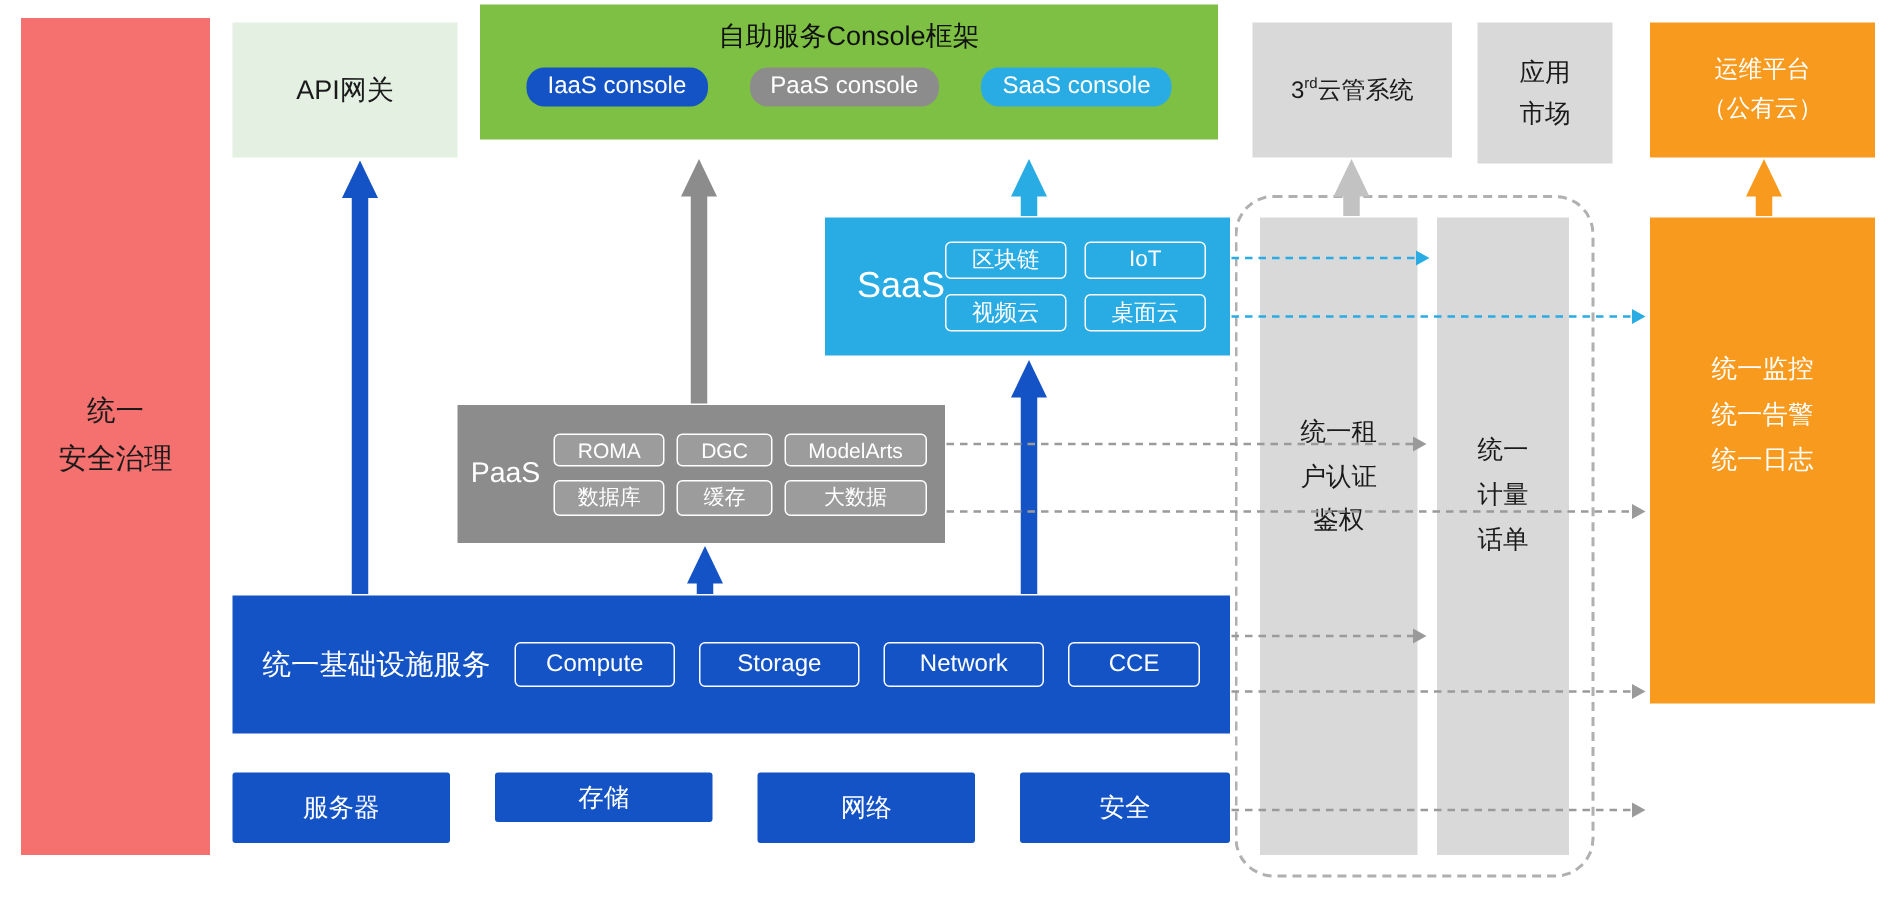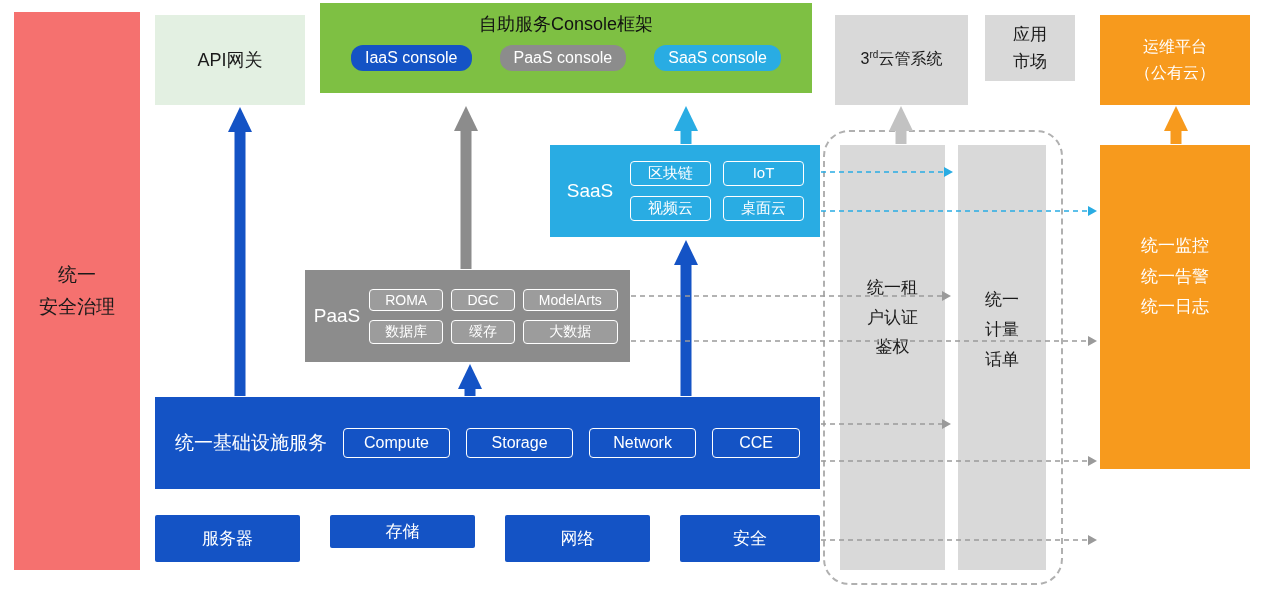--- a/index.html
+++ b/index.html
@@ -46,28 +46,28 @@
       <div class="chip" style="background:var(--blue)">IaaS console</div>
       <div class="chip" style="background:var(--gray)">PaaS console</div>
       <div class="chip" style="background:var(--cyan)">SaaS console</div>
     </div>
   </div>
 
   <div class="abs box" style="left:835px;top:15px;width:133px;height:90px;background:var(--light-gray);font-size:16px;color:#1a1a1a">
     <span><span>3</span><sup>rd</sup><span>云管系统</span></span>
   </div>
 
-  <div class="abs box pre" style="left:985px;top:15px;width:90px;height:66px;background:var(--light-gray);font-size:17px;color:#1a1a1a;line-height:1.6">应用
+  <div class="abs box pre" style="left:985px;top:15px;width:90px;height:94px;background:var(--light-gray);font-size:17px;color:#1a1a1a;line-height:1.6">应用
 市场</div>
 
   <div class="abs box pre" style="left:1100px;top:15px;width:150px;height:90px;background:var(--orange);font-size:16px;color:#fff;line-height:1.6">运维平台
 （公有云）</div>
 
   <div class="abs" style="left:550px;top:145px;width:270px;height:92px;background:var(--cyan);display:flex;align-items:center">
-    <div style="width:80px;text-align:center;color:#fff;font-size:19px">SaaS</div>
+    <div style="width:80px;text-align:right;color:#fff;font-size:24px">SaaS</div>
     <div style="display:grid;grid-template-columns:auto auto;gap:10px 12px;margin-right:16px;flex:1">
       <div class="mini">区块链</div>
       <div class="mini">IoT</div>
       <div class="mini">视频云</div>
       <div class="mini">桌面云</div>
     </div>
   </div>
 
   <div class="abs" style="left:305px;top:270px;width:325px;height:92px;background:var(--gray);display:flex;align-items:center">
     <div style="width:64px;text-align:center;color:#fff;font-size:19px">PaaS</div>

